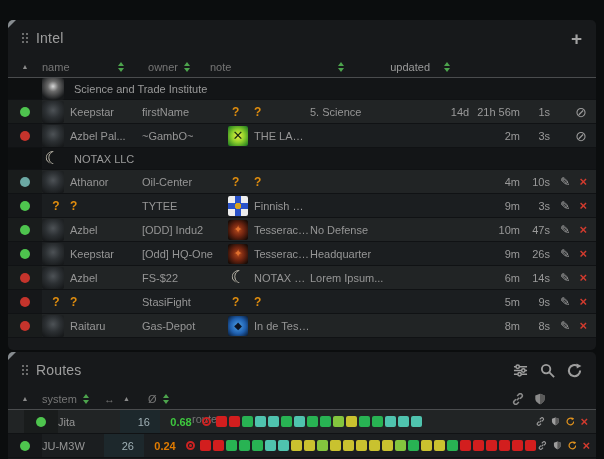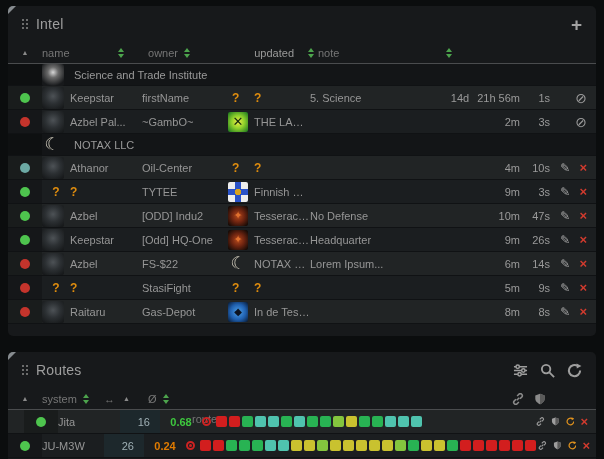--- a/index.html
+++ b/index.html
@@ -12,21 +12,21 @@
   }
   .panel {
     position:absolute; left:8px; width:588px;
     background:#17191b; border-radius:5px;
   }
   .panel::before { 
     content:""; position:absolute; top:0; left:0;
     border-top:8px solid #878c90; border-right:8px solid transparent;
     border-top-left-radius:5px;
   }
-  #intel-panel { top:6px; height:330px; }
+  #intel-panel { top:20px; height:330px; }
   #routes-panel { top:352px; height:150px; }
 
   
   .titlebar { display:flex; align-items:center; height:36px; padding:0 14px; }
   .grip { display:grid; grid-template-columns:2px 2px; grid-gap:2px; margin-right:8px; cursor:grab; }
   .grip i { width:2px; height:2px; background:#8a8a8a; border-radius:50%; }
   .ptitle { font-size:14px; color:#9e9e9e; letter-spacing:.2px; }
   .tb-right { margin-left:auto; display:flex; align-items:center; gap:12px; }
   .plus { font-size:19px; font-weight:bold; color:#a2a2a2; line-height:1; cursor:pointer; }
   .tb-ic { width:15px; height:15px; color:#9e9e9e; cursor:pointer; }
@@ -149,30 +149,30 @@
           <i class="dn"></i>
         </span>
     </span>
     <span class="hcell" style="width:82px;justify-content:center;">
       <span>owner</span>
       <span class="sorter">
           <i class="up"></i>
           <i class="dn"></i>
         </span>
     </span>
+    <span class="hcell c-note">
+      <span>note</span>
+      <span class="sorter" style="margin-left:auto;margin-right:2px;">
+          <i class="up"></i>
+          <i class="dn"></i>
+        </span>
+    </span>
     <span class="hcell c-upd" style="align-items:center;">
       <span>updated</span>
       <span class="sorter">
-          <i class="up"></i>
-          <i class="dn"></i>
-        </span>
-    </span>
-    <span class="hcell c-note">
-      <span>note</span>
-      <span class="sorter" style="margin-left:auto;margin-right:2px;">
           <i class="up"></i>
           <i class="dn"></i>
         </span>
     </span>
     <span class="c-act"></span>
   </div>
 
   <div class="grow">
     <span class="c-dot"></span>
     <span class="c-img">

